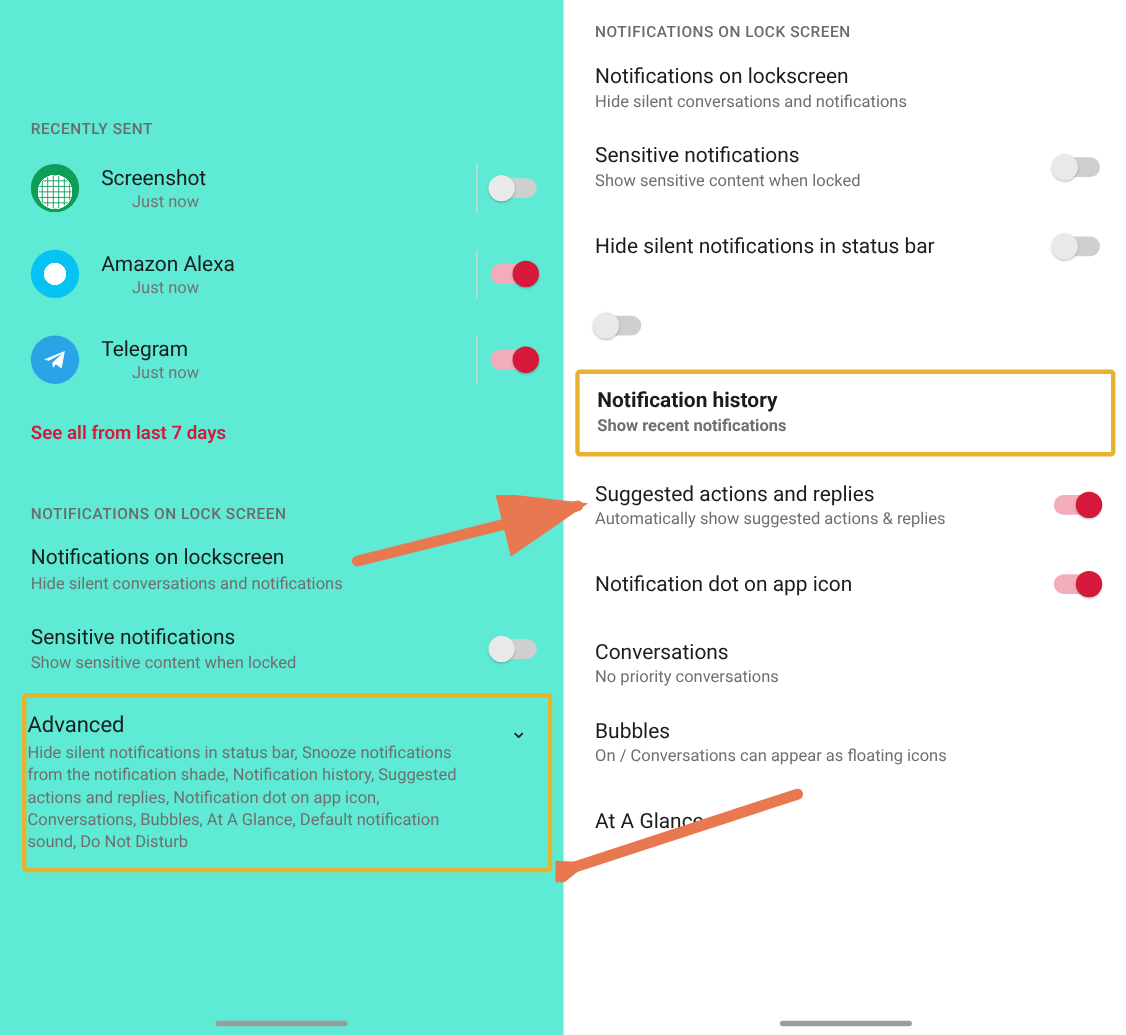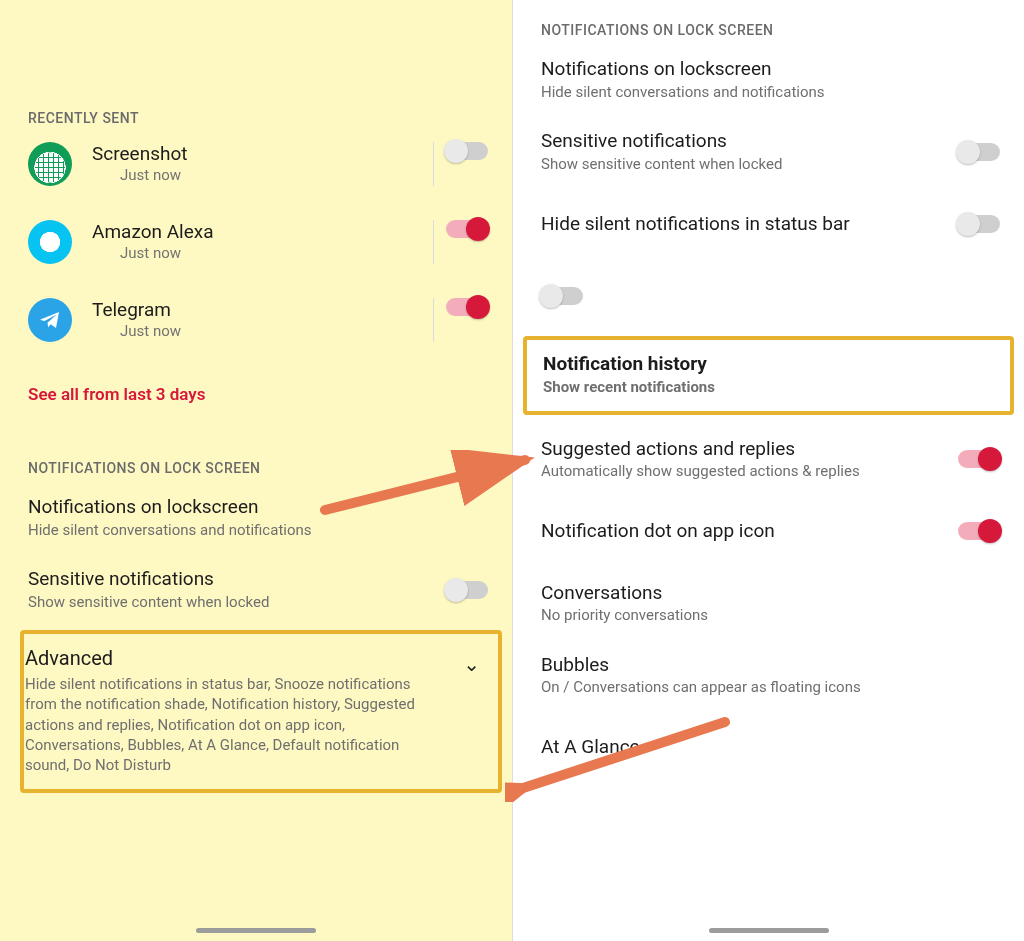--- a/index.html
+++ b/index.html
@@ -1,37 +1,37 @@
 <!DOCTYPE html>
 <html><head>
 <meta charset="utf-8">
 <style>
   * { box-sizing: border-box; margin: 0; padding: 0; }
   html, body { width: 1024px; height: 941px; font-family: Roboto, "Helvetica Neue", Arial, sans-serif; background: #fff; }
   body { position: relative; overflow: hidden; }
   .cols { display: flex; width: 100%; height: 100%; }
   .panel { position: relative; height: 100%; }
-  .panel.left  { width: 512px; background: #fef9c3; padding-top: 100px; }
+  .panel.left  { width: 512px; background: #5eead4; padding-top: 100px; }
   .panel.right { width: 512px; background: #ffffff; padding-top: 12px; border-left: 1px solid #ddd; }
   .section-header {
     font-size: 14px; letter-spacing: 0.5px; color: #6b6b6b;
     padding: 10px 28px 6px 28px; font-weight: 500;
   }
   .link-row {
     color: #d6183a; font-weight: 600; font-size: 17px;
     padding: 18px 28px 22px 28px; cursor: pointer;
   }
   .row {
     display: flex; align-items: center; padding: 12px 18px 12px 28px;
     min-height: 72px; cursor: pointer;
   }
   .row .txt { flex: 1; min-width: 0; padding-right: 10px; }
   .row .title { font-size: 19px; color: #1c1c1c; line-height: 1.25; }
   .row .sub   { font-size: 15px; color: #6f6f6f; line-height: 1.3; margin-top: 2px; }
-  .app-row { display: flex; align-items: flex-start; padding: 10px 18px 10px 28px; min-height: 78px; cursor: pointer; }
+  .app-row { display: flex; align-items: center; padding: 10px 18px 10px 28px; min-height: 78px; cursor: pointer; }
   .app-row .ic { width: 44px; height: 44px; border-radius: 50%; margin-right: 20px; flex: 0 0 44px; }
   .app-row .txt { flex: 1; }
   .app-row .title { font-size: 19px; color: #1c1c1c; }
   .app-row .sub   { font-size: 15px; color: #737373; margin-top: 1px; margin-left: 28px; }
   .vsep { width: 1px; height: 44px; background: #dcdcdc; margin: 0 12px 0 4px; }
   
   .tog { position: relative; width: 42px; height: 18px; border-radius: 9px; flex: 0 0 42px; margin-right: 6px; }
   .tog::after { content:""; position:absolute; top:-3px; width:24px; height:24px; border-radius:50%; box-shadow:0 1px 2px rgba(0,0,0,0.25); }
   .tog.off  { background:#cfcfcf; }
   .tog.off::after  { left:-2px; background:#e9e9e9; }
@@ -90,21 +90,21 @@
           </svg>
       </div>
       <div class="txt">
         <div class="title">Telegram</div>
         <div class="sub">Just now</div>
       </div>
       <div class="vsep"></div>
       <div class="tog on"></div>
     </div>
 
-    <div class="link-row">See all from last 3 days</div>
+    <div class="link-row">See all from last 7 days</div>
 
     <div style="height:24px"></div>
     <div class="section-header">NOTIFICATIONS ON LOCK SCREEN</div>
 
     <div class="row">
       <div class="txt">
         <div class="title">Notifications on lockscreen</div>
         <div class="sub">Hide silent conversations and notifications</div>
       </div>
     </div>

